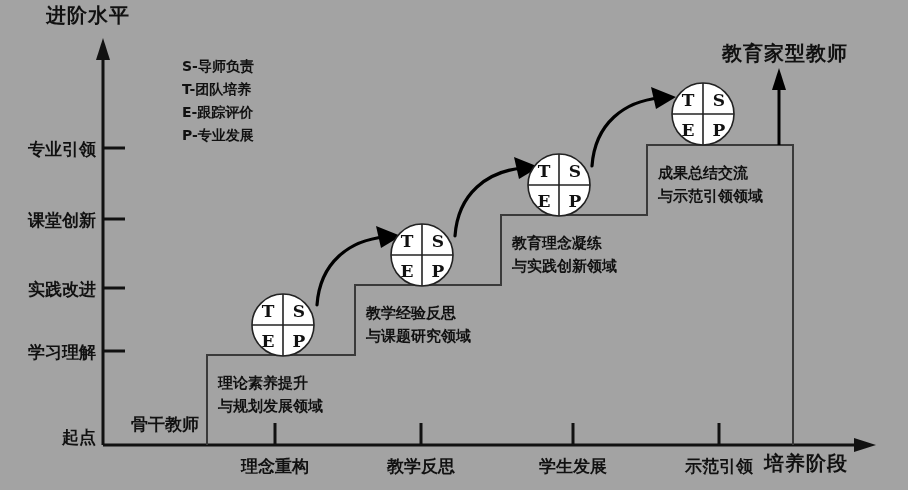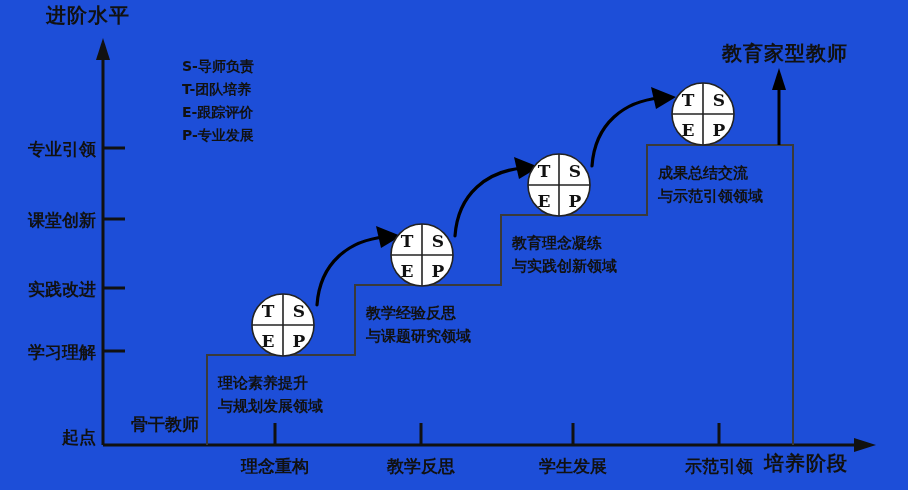--- a/index.html
+++ b/index.html
@@ -1,18 +1,18 @@
 <!DOCTYPE html>
 <html><head>
 <meta charset="utf-8">
 <style>
   html,body{margin:0;padding:0;background:#ffffff;}
   body{width:908px;height:490px;overflow:hidden;
        font-family:"DejaVu Sans","Liberation Sans",sans-serif;}
-  #stage{position:relative;width:908px;height:490px;background:#1d4ed8;}
+  #stage{position:relative;width:908px;height:490px;background:#a3a3a3;}
   svg{position:absolute;top:0;left:0;}
   .cn{font-family:"DejaVu Sans","Liberation Sans",sans-serif;
       font-weight:bold;fill:#111;}
   .axis-title{font-size:20px;letter-spacing:1px;}
   .ytick-lab{font-size:17px;}
   .xtick-lab{font-size:17px;}
   .legend-lab{font-size:14px;}
   .caption{font-size:15px;}
   .node-let{font-family:"DejaVu Serif","Liberation Serif",serif;
             font-weight:bold;font-size:17px;fill:#111;}

